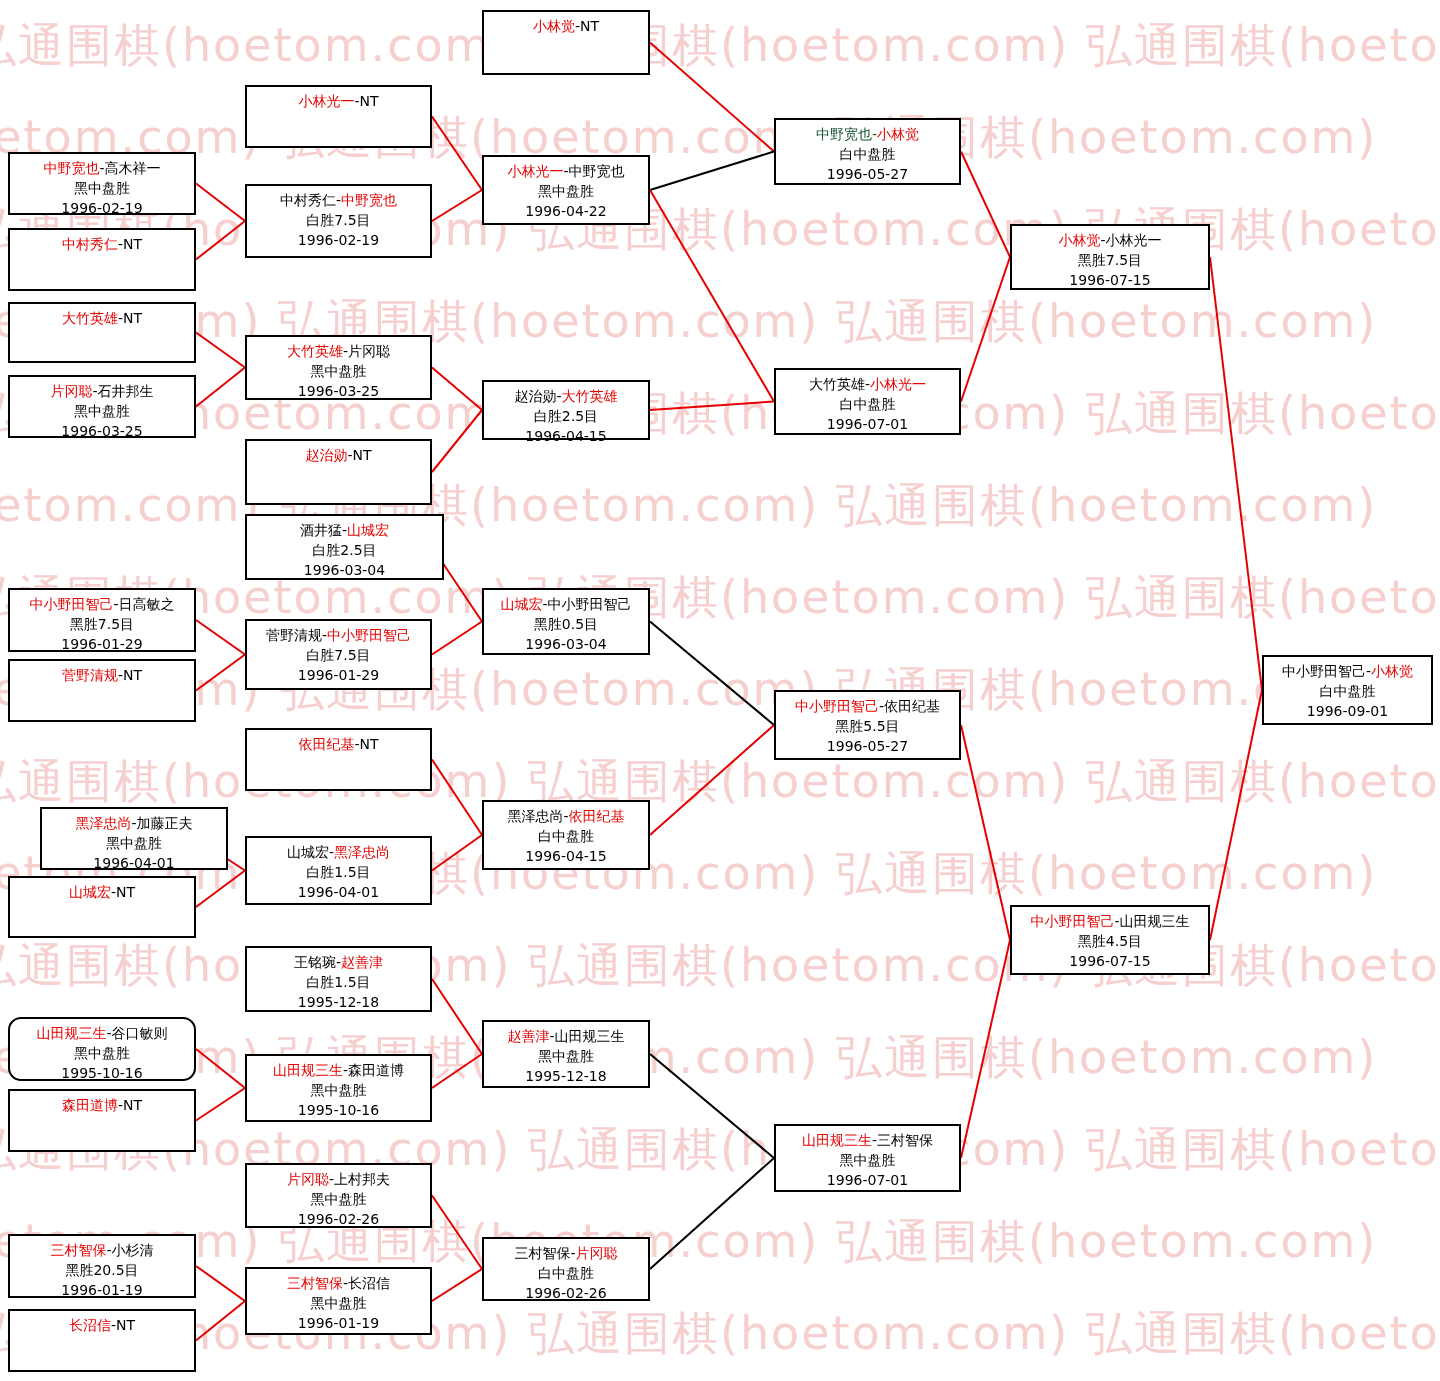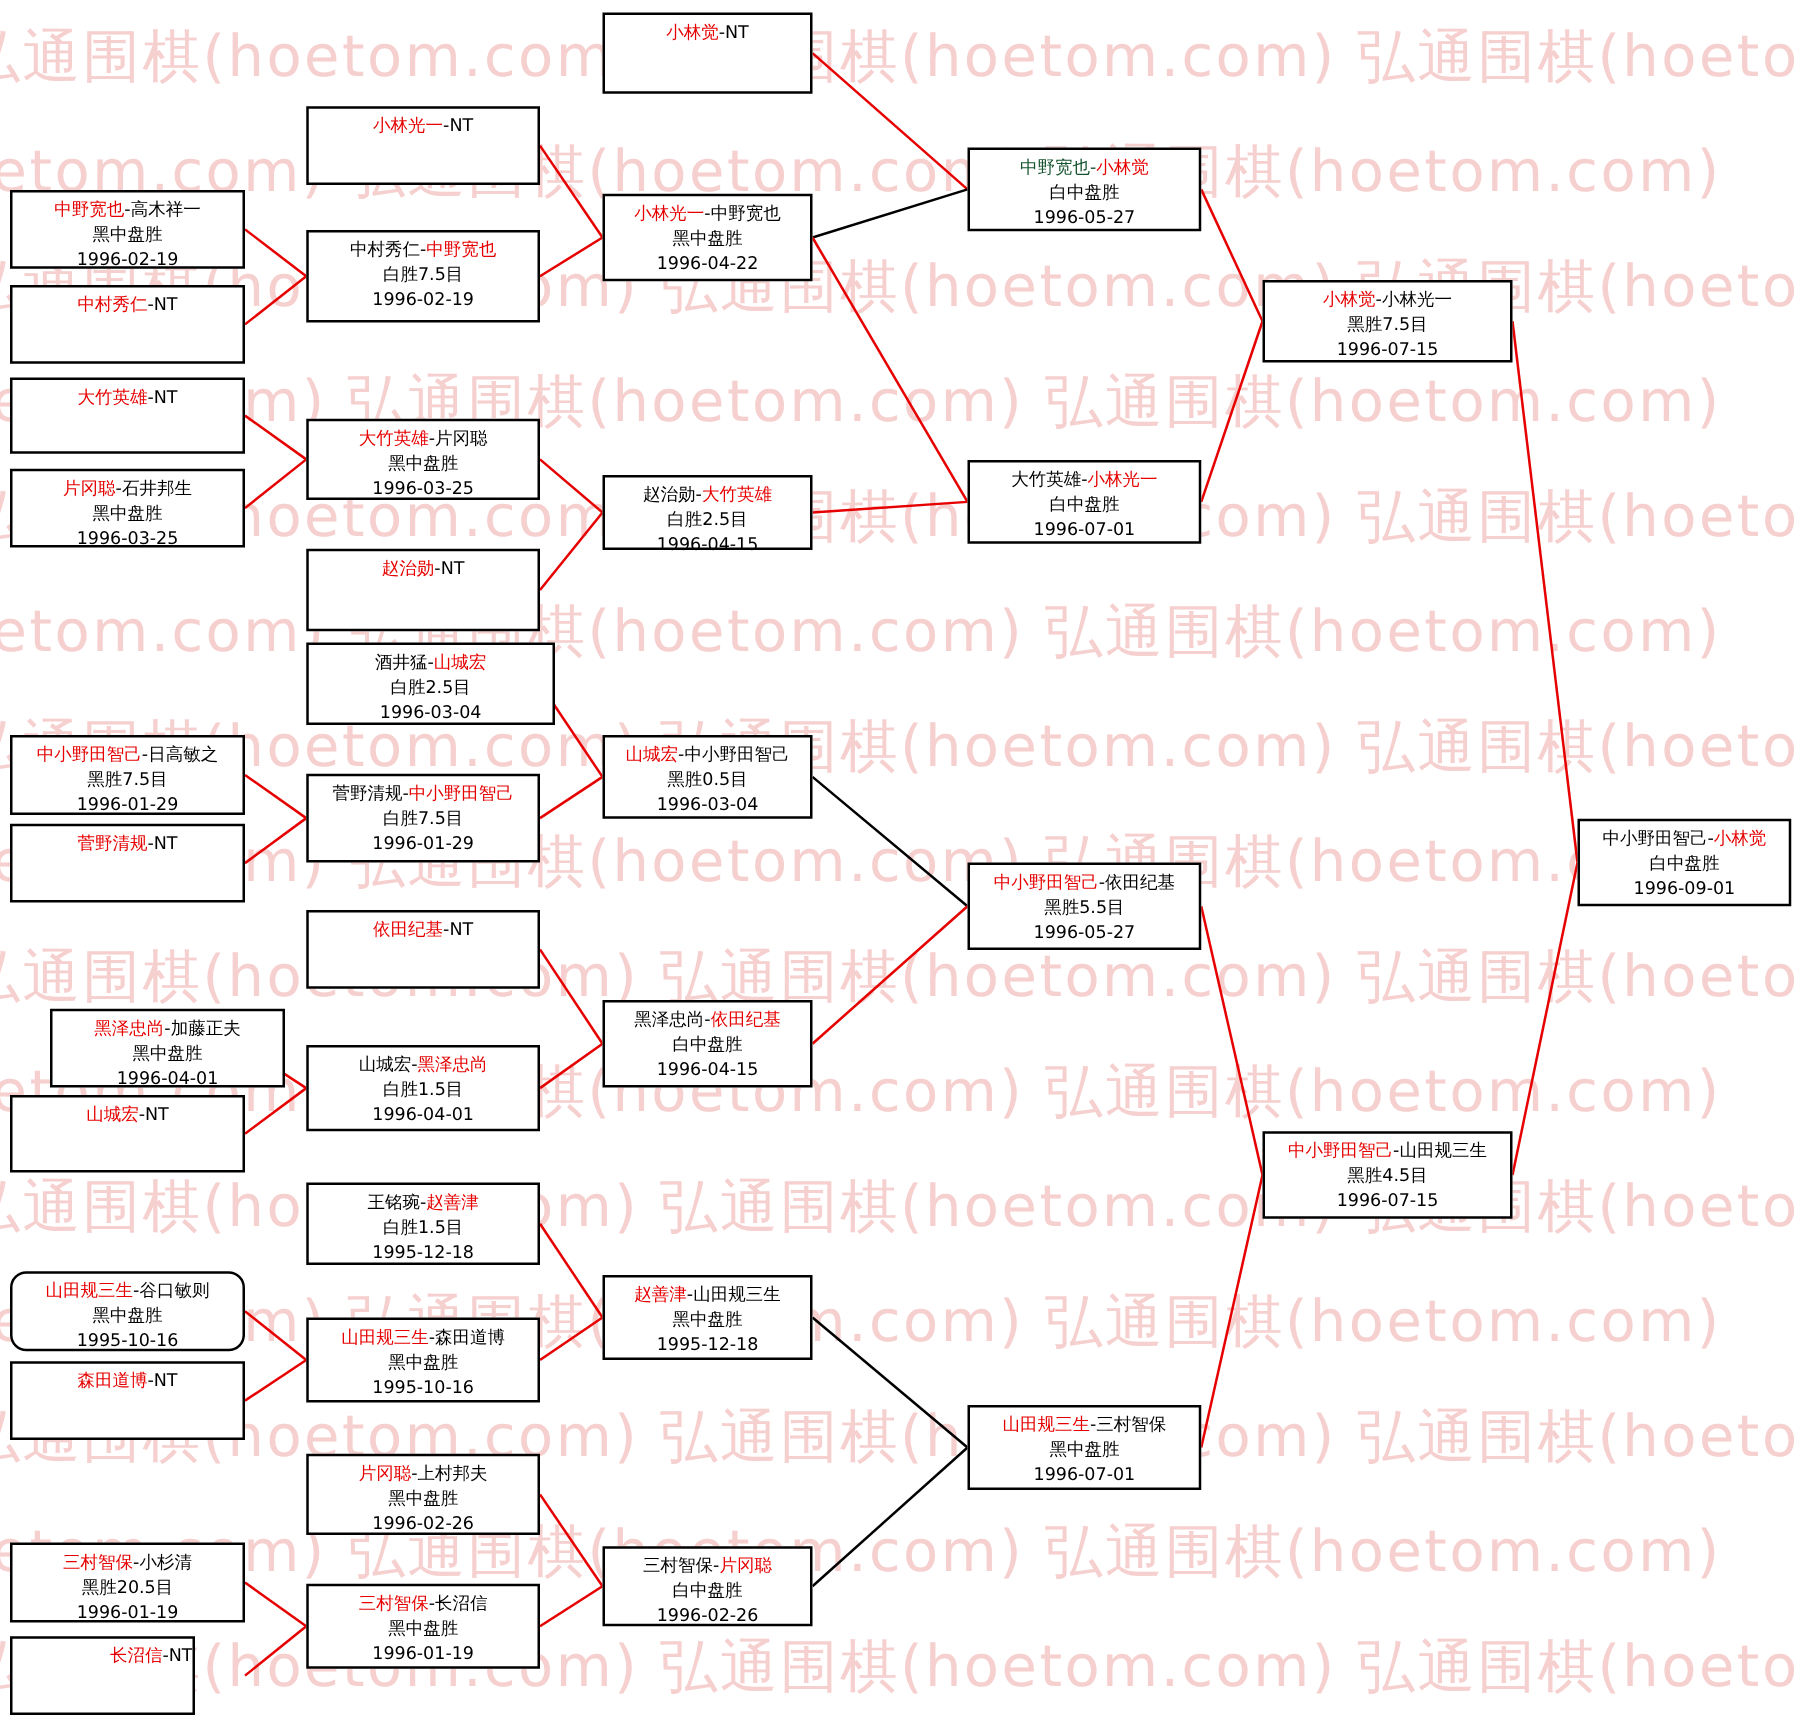--- a/index.html
+++ b/index.html
@@ -119,21 +119,21 @@
       <div class="bline">1995-10-16</div>
     </div>
     <div class="box" style="left: 8px; top: 1089px; width: 188px; height: 63px;">
       <div class="bline"><span style="color: rgb(230, 0, 0);">森田道博</span><span style="color: rgb(0, 0, 0);">-NT</span></div>
     </div>
     <div class="box" style="left: 8px; top: 1234px; width: 188px; height: 64px;">
       <div class="bline"><span style="color: rgb(230, 0, 0);">三村智保</span><span style="color: rgb(0, 0, 0);">-小杉清</span></div>
       <div class="bline">黑胜20.5目</div>
       <div class="bline">1996-01-19</div>
     </div>
-    <div class="box" style="left: 8px; top: 1309px; width: 148px; height: 63px; text-align: right;">
+    <div class="box" style="left: 8px; top: 1309px; width: 188px; height: 63px;">
       <div class="bline"><span style="color: rgb(230, 0, 0);">长沼信</span><span style="color: rgb(0, 0, 0);">-NT</span></div>
     </div>
     <div class="box" style="left: 245px; top: 85px; width: 187px; height: 63px;">
       <div class="bline"><span style="color: rgb(230, 0, 0);">小林光一</span><span style="color: rgb(0, 0, 0);">-NT</span></div>
     </div>
     <div class="box" style="left: 245px; top: 184px; width: 187px; height: 74px;">
       <div class="bline"><span style="color: rgb(0, 0, 0);">中村秀仁-</span><span style="color: rgb(230, 0, 0);">中野宽也</span></div>
       <div class="bline">白胜7.5目</div>
       <div class="bline">1996-02-19</div>
     </div>

